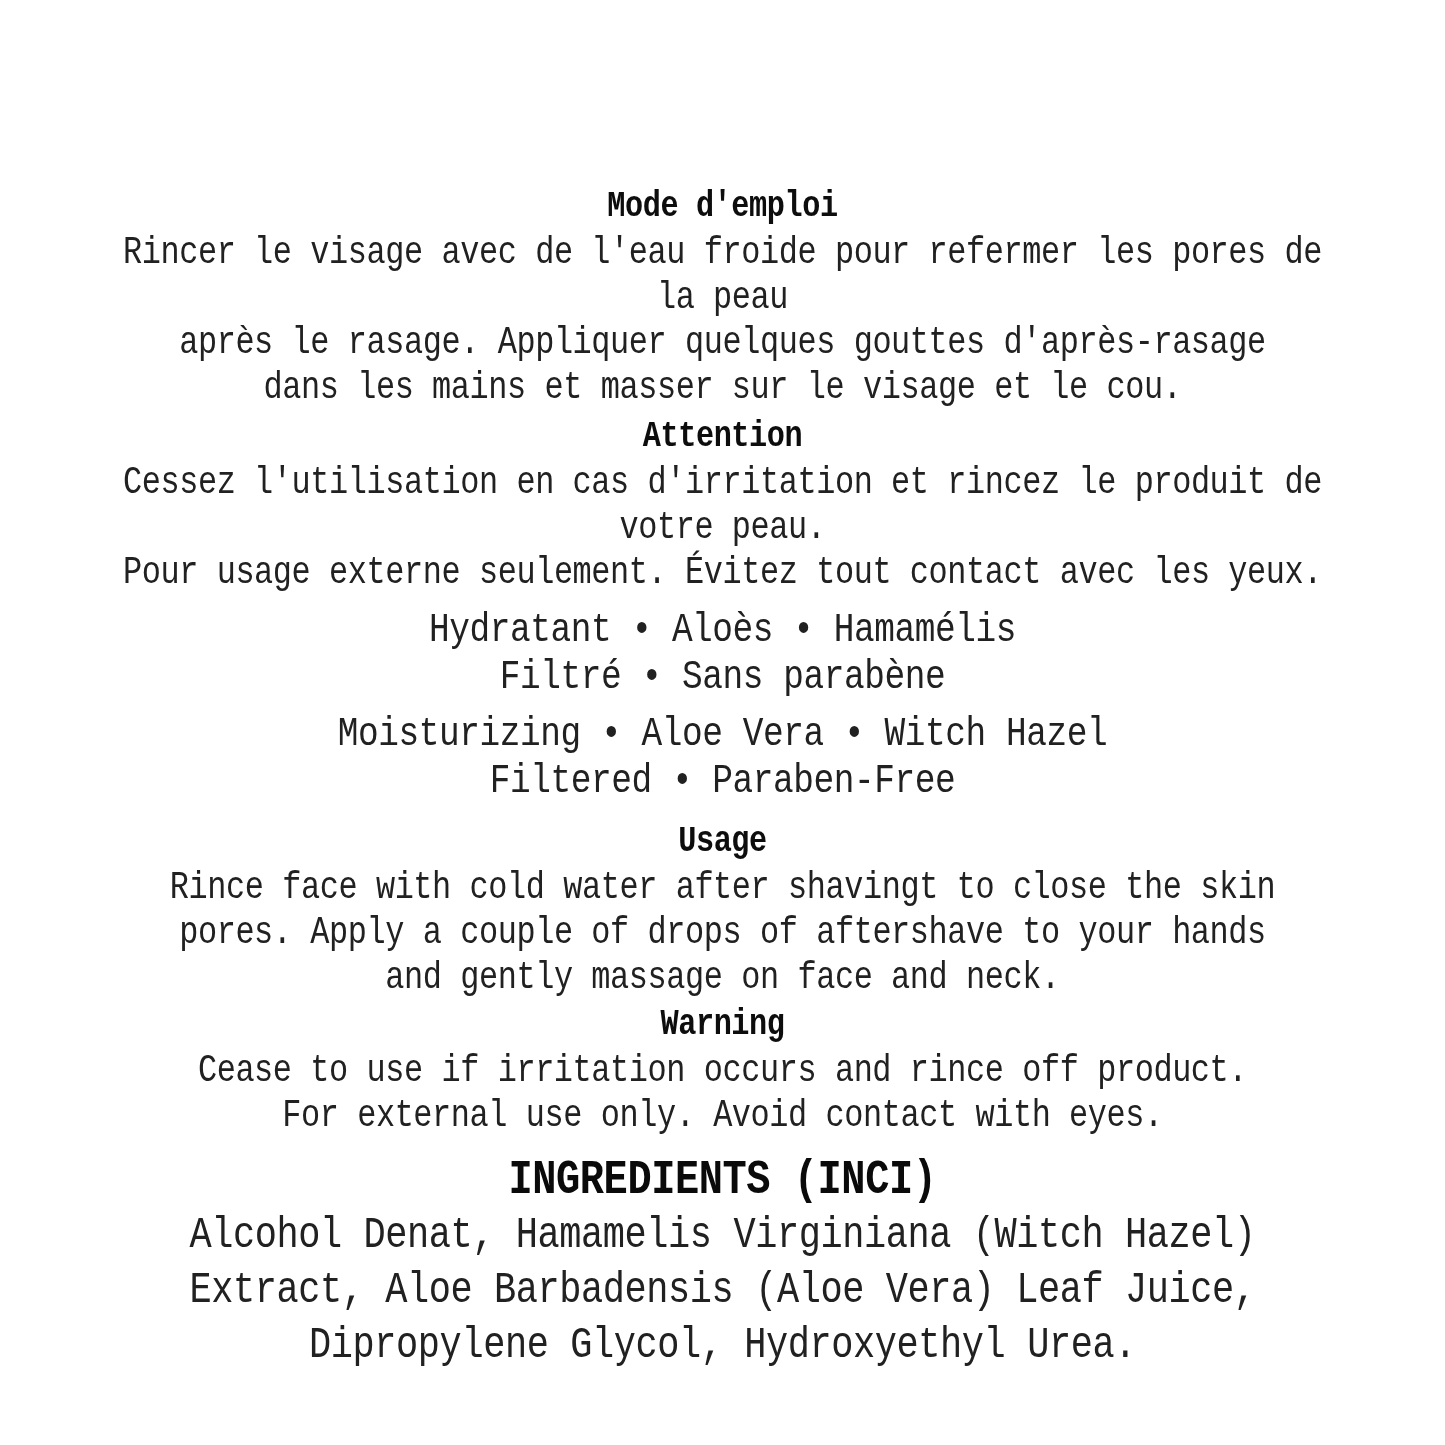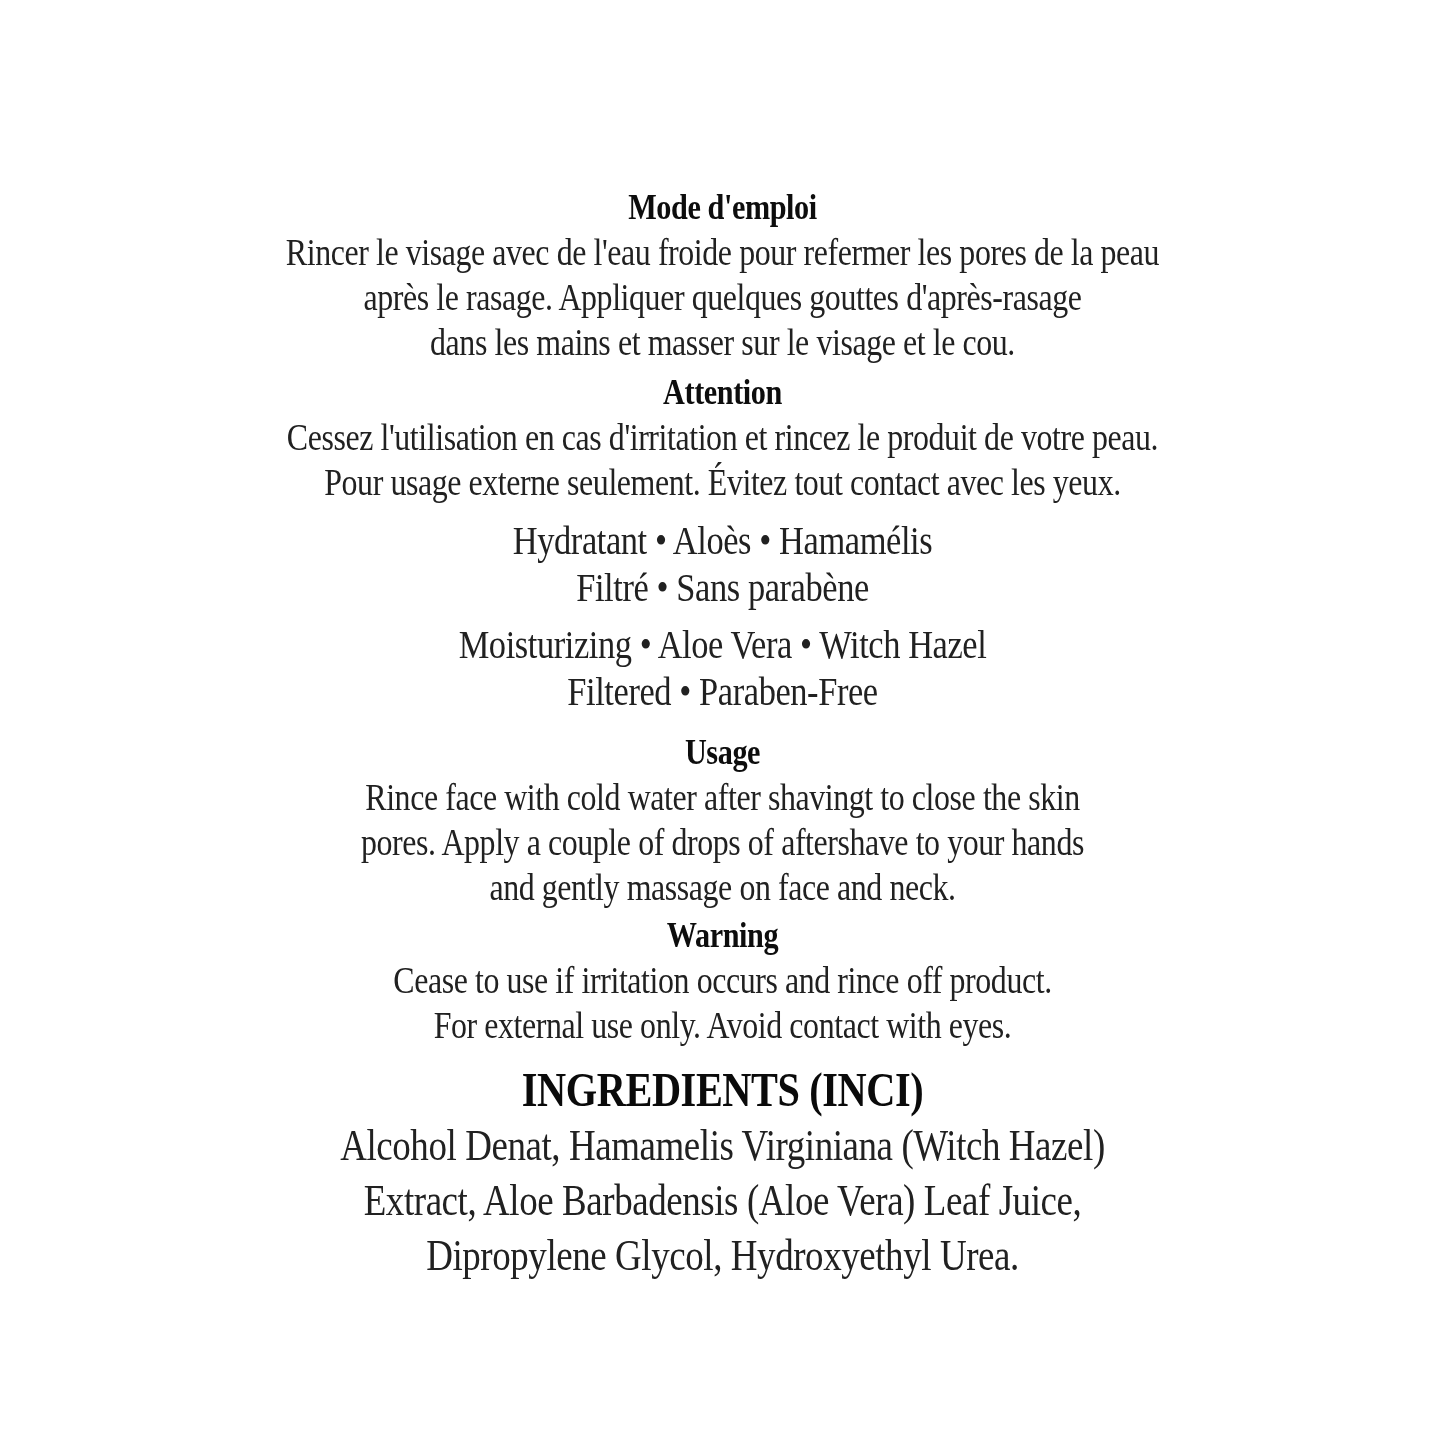--- a/index.html
+++ b/index.html
@@ -6,21 +6,21 @@
     margin: 0;
     padding: 0;
     background: #ffffff;
   }
   .page {
     position: relative;
     width: 1445px;
     height: 1445px;
     background: #ffffff;
     overflow: hidden;
-    font-family: Liberation Serif, serif;
+    font-family: Liberation Mono, monospace;
   }
   .content {
     position: absolute;
     top: 184px;
     left: 0;
     width: 1445px;
     text-align: center;
     transform: scaleX(0.84);
     transform-origin: 50% 0;
     color: #212121;

